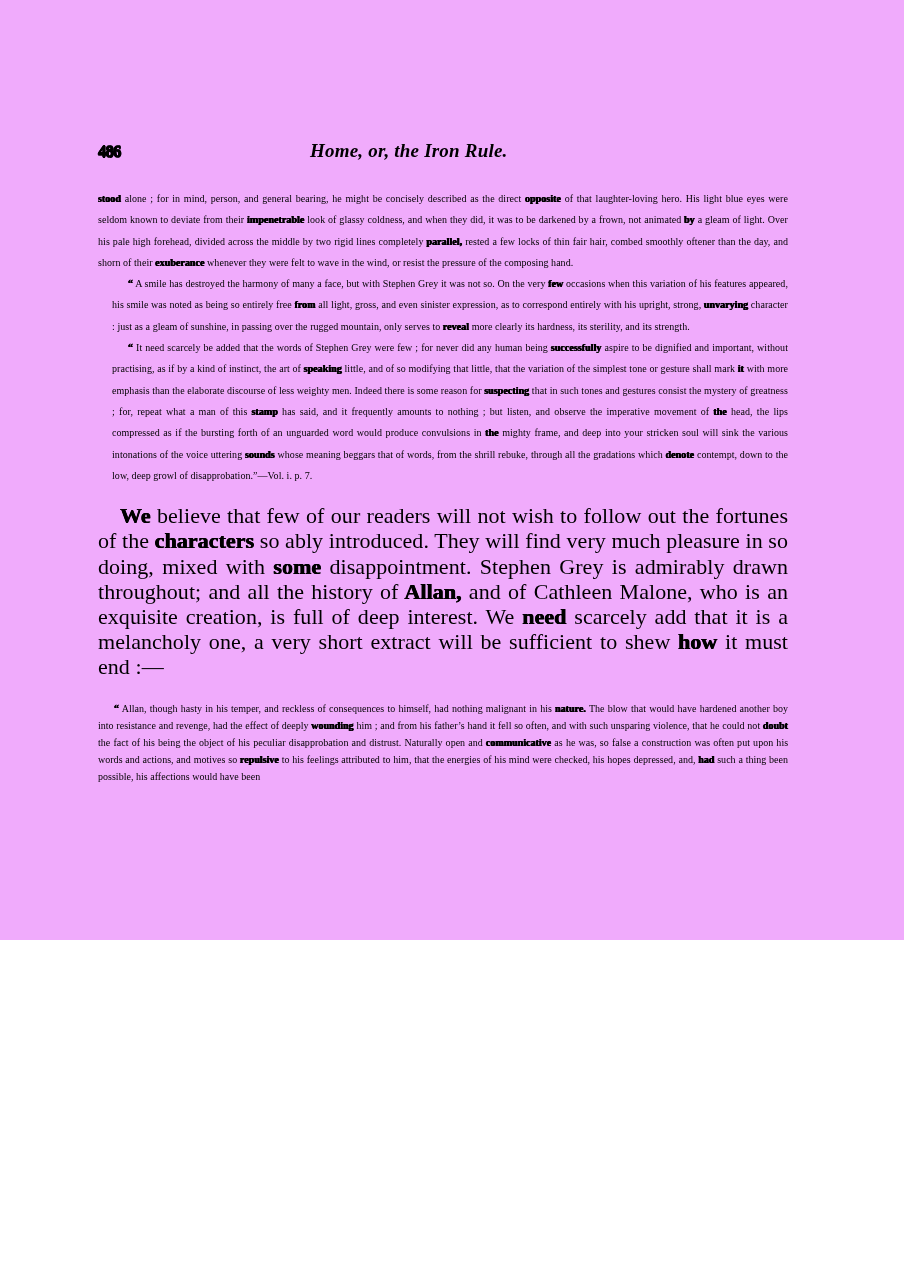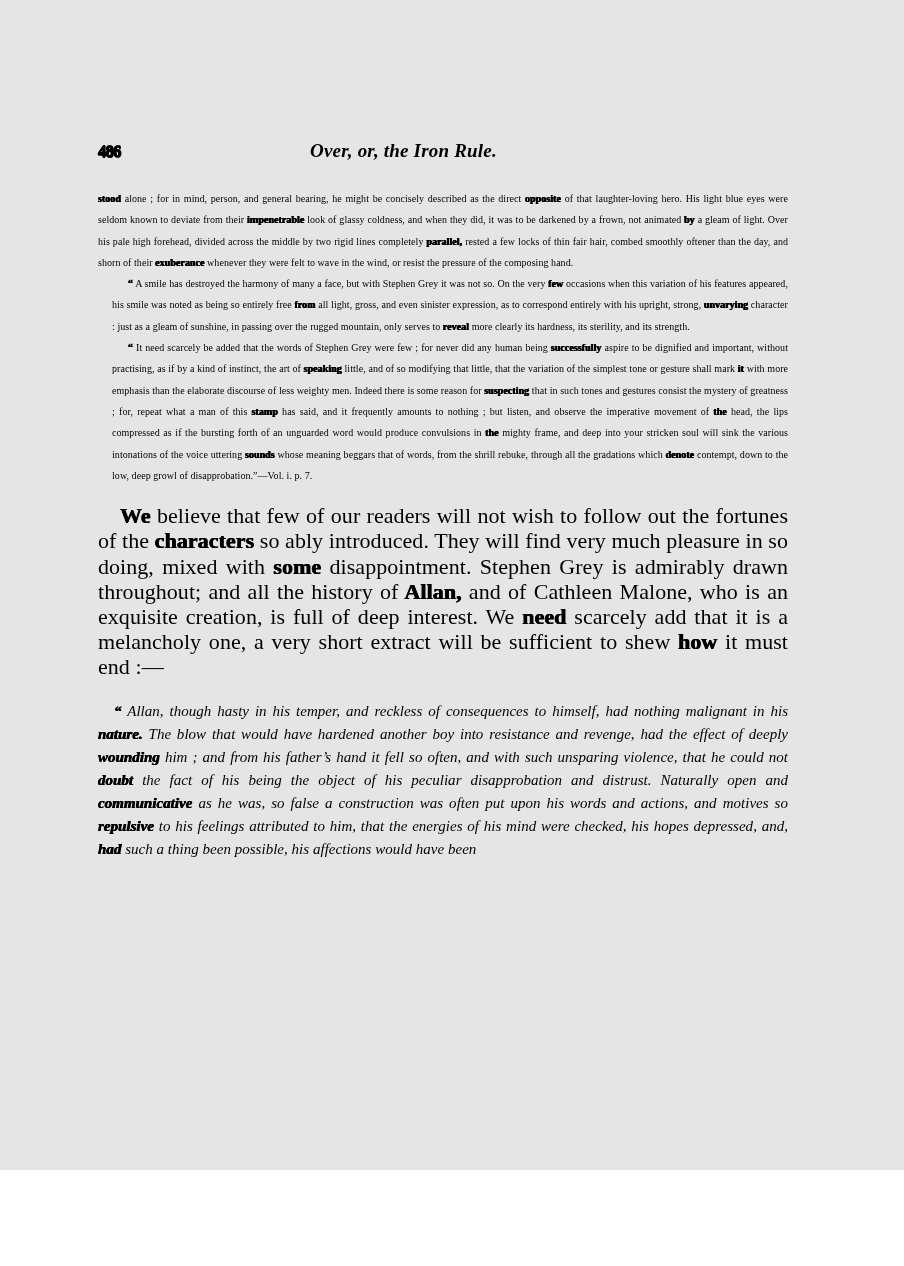--- a/index.html
+++ b/index.html
@@ -8,22 +8,22 @@
     padding: 0;
     background: #ffffff;
   }
   body {
     font-family: "Liberation Serif", "DejaVu Serif", serif;
     color: #000000;
   }
   .page {
     position: relative;
     width: 904px;
-    height: 1170px;
-    background: #e5e5e5;
+    height: 940px;
+    background: #f0abfc;
     overflow: hidden;
     box-sizing: border-box;
   }
   .text-column {
     position: absolute;
     left: 98px;
     top: 140px;
     width: 690px;
   }
   
@@ -68,25 +68,24 @@
     text-indent: 16px;
     margin-left: 14px;
   }
   .body-large {
     font-size: 22px;
     line-height: 25.2px;
     text-indent: 22px;
     letter-spacing: 0.05px;
   }
   .extract {
-    font-size: 15.0px;
-    line-height: 23px;
+    font-size: 10px;
+    line-height: 17px;
     text-indent: 16px;
     letter-spacing: 0.02px;
-    font-style: italic;
   }
   .gap-large  { margin-top: 17px; }
   .gap-extract{ margin-top: 20px; }
 
   
   .inked {
     font-weight: bold;
     text-shadow: 0.35px 0 0 currentColor, -0.35px 0 0 currentColor;
   }
 
@@ -102,21 +101,21 @@
 </style>
 </head>
 <body>
 
 <div class="page">
 
   <div class="text-column">
 
     <div class="running-head">
       <div class="folio">486</div>
-      <div class="head-title">Over, or, the Iron Rule.</div>
+      <div class="head-title">Home, or, the Iron Rule.</div>
     </div>
 
     <p class="body-small"><span class="inked">stood</span><span> alone</span><span> ;</span><span> for</span><span> in</span><span> mind,</span><span> person,</span><span> and</span><span> general</span><span> bearing,</span><span> he</span><span> might</span><span> be</span><span> concisely</span><span> described</span><span> as</span><span> the</span><span> direct</span><span class="inked"> opposite</span><span> of</span><span> that</span><span> laughter-loving</span><span> hero.</span><span> </span><span> </span><span> His</span><span> light</span><span> blue</span><span> eyes</span><span> were</span><span> seldom</span><span> known</span><span> to</span><span> deviate</span><span> from</span><span> their</span><span class="inked"> impenetrable</span><span> look</span><span> of</span><span> glassy</span><span> coldness,</span><span> and</span><span> when</span><span> they</span><span> did,</span><span> it</span><span> was</span><span> to</span><span> be</span><span> darkened</span><span> by</span><span> a</span><span> frown,</span><span> not</span><span> animated</span><span class="inked"> by</span><span> a</span><span> gleam</span><span> of</span><span> light.</span><span> </span><span> </span><span> Over</span><span> his</span><span> pale</span><span> high</span><span> forehead,</span><span> divided</span><span> across</span><span> the</span><span> middle</span><span> by</span><span> two</span><span> rigid</span><span> lines</span><span> completely</span><span class="inked"> parallel,</span><span> rested</span><span> a</span><span> few</span><span> locks</span><span> of</span><span> thin</span><span> fair</span><span> hair,</span><span> combed</span><span> smoothly</span><span> oftener</span><span> than</span><span> the</span><span> day,</span><span> and</span><span> shorn</span><span> of</span><span> their</span><span class="inked"> exuberance</span><span> whenever</span><span> they</span><span> were</span><span> felt</span><span> to</span><span> wave</span><span> in</span><span> the</span><span> wind,</span><span> or</span><span> resist</span><span> the</span><span> pressure</span><span> of</span><span> the</span><span> composing</span><span> hand.</span></p>
 
     <p class="body-small indent"><span class="inked">“</span><span> A</span><span> smile</span><span> has</span><span> destroyed</span><span> the</span><span> harmony</span><span> of</span><span> many</span><span> a</span><span> face,</span><span> but</span><span> with</span><span> Stephen</span><span> Grey</span><span> it</span><span> was</span><span> not</span><span> so.</span><span> </span><span> </span><span> On</span><span> the</span><span> very</span><span class="inked"> few</span><span> occasions</span><span> when</span><span> this</span><span> variation</span><span> of</span><span> his</span><span> features</span><span> appeared,</span><span> his</span><span> smile</span><span> was</span><span> noted</span><span> as</span><span> being</span><span> so</span><span> entirely</span><span> free</span><span class="inked"> from</span><span> all</span><span> light,</span><span> gross,</span><span> and</span><span> even</span><span> sinister</span><span> expression,</span><span> as</span><span> to</span><span> correspond</span><span> entirely</span><span> with</span><span> his</span><span> upright,</span><span> strong,</span><span class="inked"> unvarying</span><span> character</span><span> :</span><span> just</span><span> as</span><span> a</span><span> gleam</span><span> of</span><span> sunshine,</span><span> in</span><span> passing</span><span> over</span><span> the</span><span> rugged</span><span> mountain,</span><span> only</span><span> serves</span><span> to</span><span class="inked"> reveal</span><span> more</span><span> clearly</span><span> its</span><span> hardness,</span><span> its</span><span> sterility,</span><span> and</span><span> its</span><span> strength.</span></p>
 
     <p class="body-small indent"><span class="inked">“</span><span> It</span><span> need</span><span> scarcely</span><span> be</span><span> added</span><span> that</span><span> the</span><span> words</span><span> of</span><span> Stephen</span><span> Grey</span><span> were</span><span> few</span><span> ;</span><span> for</span><span> never</span><span> did</span><span> any</span><span> human</span><span> being</span><span class="inked"> successfully</span><span> aspire</span><span> to</span><span> be</span><span> dignified</span><span> and</span><span> important,</span><span> without</span><span> practising,</span><span> as</span><span> if</span><span> by</span><span> a</span><span> kind</span><span> of</span><span> instinct,</span><span> the</span><span> art</span><span> of</span><span class="inked"> speaking</span><span> little,</span><span> and</span><span> of</span><span> so</span><span> modifying</span><span> that</span><span> little,</span><span> that</span><span> the</span><span> variation</span><span> of</span><span> the</span><span> simplest</span><span> tone</span><span> or</span><span> gesture</span><span> shall</span><span> mark</span><span class="inked"> it</span><span> with</span><span> more</span><span> emphasis</span><span> than</span><span> the</span><span> elaborate</span><span> discourse</span><span> of</span><span> less</span><span> weighty</span><span> men.</span><span> </span><span> </span><span> Indeed</span><span> there</span><span> is</span><span> some</span><span> reason</span><span> for</span><span class="inked"> suspecting</span><span> that</span><span> in</span><span> such</span><span> tones</span><span> and</span><span> gestures</span><span> consist</span><span> the</span><span> mystery</span><span> of</span><span> greatness</span><span> ;</span><span> for,</span><span> repeat</span><span> what</span><span> a</span><span> man</span><span> of</span><span> this</span><span class="inked"> stamp</span><span> has</span><span> said,</span><span> and</span><span> it</span><span> frequently</span><span> amounts</span><span> to</span><span> nothing</span><span> ;</span><span> but</span><span> listen,</span><span> and</span><span> observe</span><span> the</span><span> imperative</span><span> movement</span><span> of</span><span class="inked"> the</span><span> head,</span><span> the</span><span> lips</span><span> compressed</span><span> as</span><span> if</span><span> the</span><span> bursting</span><span> forth</span><span> of</span><span> an</span><span> unguarded</span><span> word</span><span> would</span><span> produce</span><span> convulsions</span><span> in</span><span class="inked"> the</span><span> mighty</span><span> frame,</span><span> and</span><span> deep</span><span> into</span><span> your</span><span> stricken</span><span> soul</span><span> will</span><span> sink</span><span> the</span><span> various</span><span> intonations</span><span> of</span><span> the</span><span> voice</span><span> uttering</span><span class="inked"> sounds</span><span> whose</span><span> meaning</span><span> beggars</span><span> that</span><span> of</span><span> words,</span><span> from</span><span> the</span><span> shrill</span><span> rebuke,</span><span> through</span><span> all</span><span> the</span><span> gradations</span><span> which</span><span class="inked"> denote</span><span> contempt,</span><span> down</span><span> to</span><span> the</span><span> low,</span><span> deep</span><span> growl</span><span> of</span><span> disapprobation.”—Vol.</span><span> i.</span><span> p.</span><span> 7.</span></p>
 
     <p class="body-large gap-large"><span class="inked">We</span><span> believe</span><span> that</span><span> few</span><span> of</span><span> our</span><span> readers</span><span> will</span><span> not</span><span> wish</span><span> to</span><span> follow</span><span> out</span><span> the</span><span> fortunes</span><span> of</span><span> the</span><span class="inked"> characters</span><span> so</span><span> ably</span><span> introduced.</span><span> </span><span> </span><span> They</span><span> will</span><span> find</span><span> very</span><span> much</span><span> pleasure</span><span> in</span><span> so</span><span> doing,</span><span> mixed</span><span> with</span><span class="inked"> some</span><span> disappointment.</span><span> </span><span> </span><span> Stephen</span><span> Grey</span><span> is</span><span> admirably</span><span> drawn</span><span> throughout;</span><span> and</span><span> all</span><span> the</span><span> history</span><span> of</span><span class="inked"> Allan,</span><span> and</span><span> of</span><span> Cathleen</span><span> Malone,</span><span> who</span><span> is</span><span> an</span><span> exquisite</span><span> creation,</span><span> is</span><span> full</span><span> of</span><span> deep</span><span> interest.</span><span> </span><span> </span><span> We</span><span class="inked"> need</span><span> scarcely</span><span> add</span><span> that</span><span> it</span><span> is</span><span> a</span><span> melancholy</span><span> one,</span><span> a</span><span> very</span><span> short</span><span> extract</span><span> will</span><span> be</span><span> sufficient</span><span> to</span><span> shew</span><span class="inked"> how</span><span> it</span><span> must</span><span> end</span><span> :—</span></p>
 

